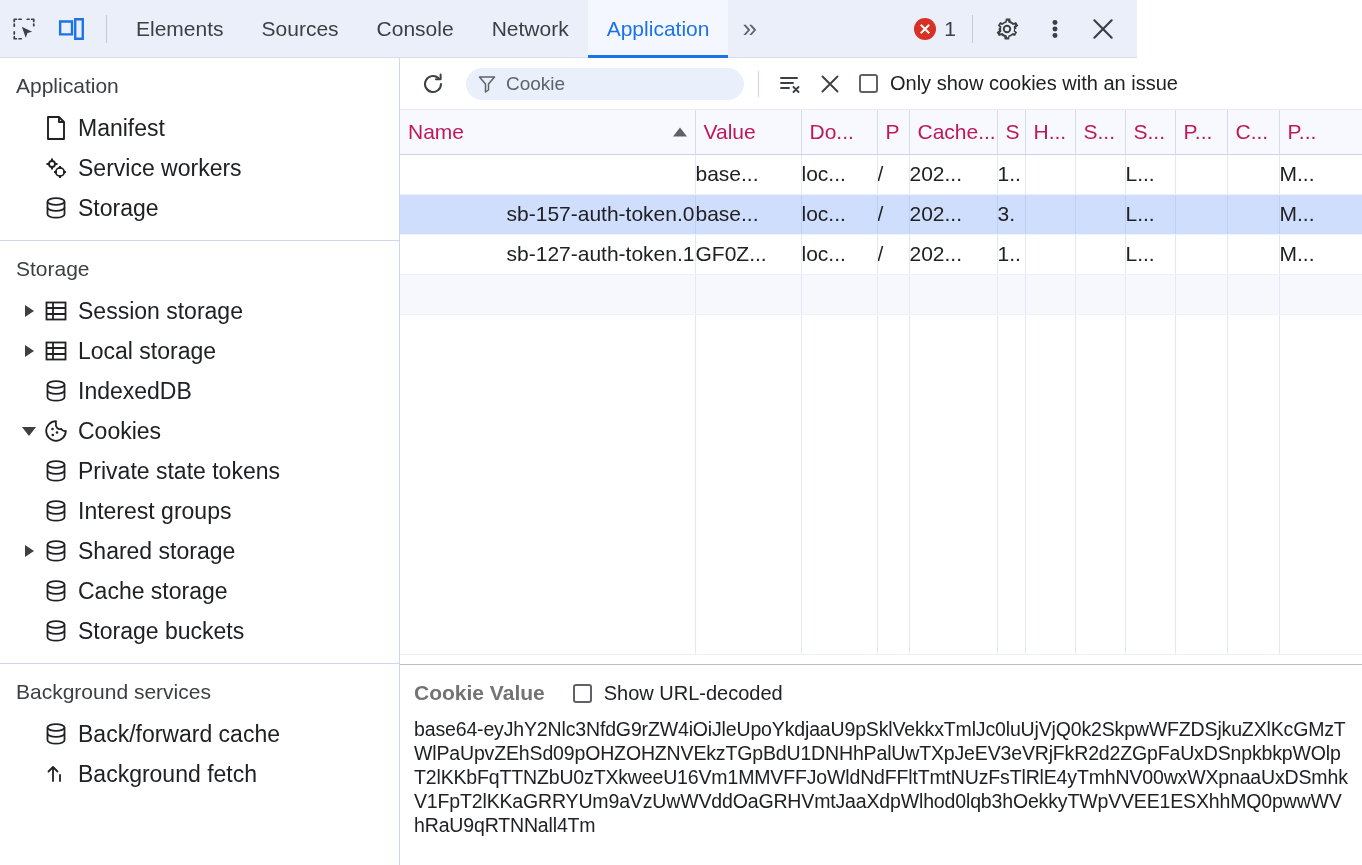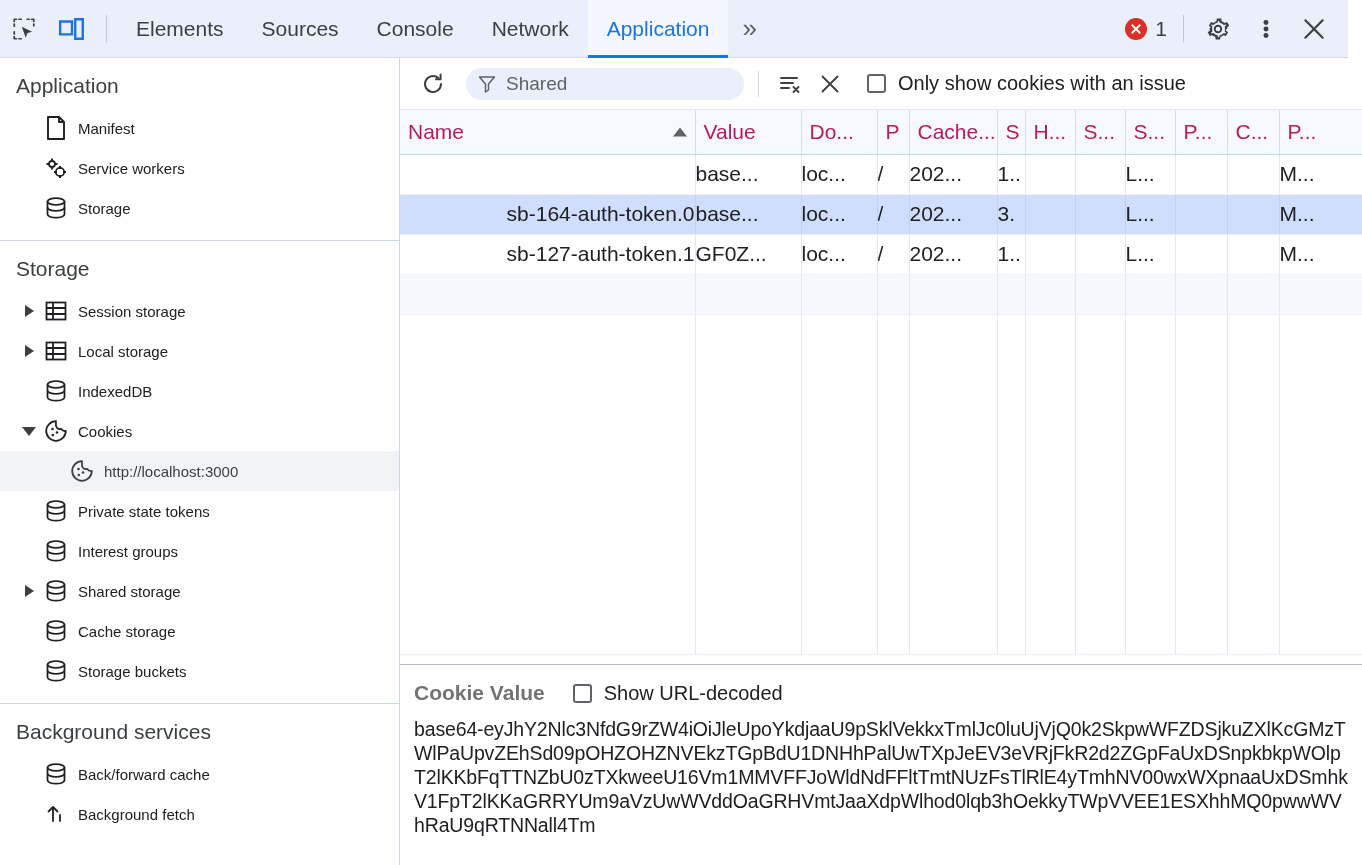--- a/index.html
+++ b/index.html
@@ -6,21 +6,21 @@
   html, body {
     width: 1362px; height: 865px;
     font-family: "Liberation Sans", sans-serif;
     background: #ffffff;
     overflow: hidden;
   }
 
   
   #toolbar {
     position: absolute; left: 0; top: 0;
-    width: 1348px; height: 58px;
+    width: 1137px; height: 58px;
     background: #ebeffa;
     display: flex; align-items: center;
     border-bottom: 1px solid #d8dce6;
   }
   .tb-icon-btn {
     width: 48px; height: 48px;
     display: flex; align-items: center; justify-content: center;
     cursor: pointer; flex: 0 0 auto;
   }
   .tb-sep {
@@ -72,21 +72,21 @@
     position: relative;
   }
   .side-section { border-bottom: 1px solid #cdd6ea; padding: 8px 0 12px 0; }
   .side-title {
     font-size: 21px; color: #3c4043;
     padding: 8px 0 10px 16px;
   }
   .tree-row {
     display: flex; align-items: center;
     height: 40px; padding-left: 16px;
-    font-size: 15px; color: #202124;
+    font-size: 23px; color: #202124;
     cursor: pointer; white-space: nowrap;
   }
   .tree-row.selected { background: #f1f3f4; }
   .tw { width: 26px; flex: 0 0 auto; display: flex;
         align-items: center; justify-content: center; }
   .tri {
     width: 0; height: 0;
     border-left: 9px solid #3c4043;
     border-top: 6px solid transparent;
     border-bottom: 6px solid transparent;
@@ -348,31 +348,20 @@
           <svg width="24" height="24" viewBox="0 0 24 24">
             <path d="M12 2.2a9.8 9.8 0 109.8 9.8 4.2 4.2 0 01-4.6-2.1 4.2 4.2 0 01-5.2-5.2A4 4 0 0112 2.2z" fill="none" stroke="#202124" stroke-width="1.8" stroke-linejoin="round"></path>
             <circle cx="8.5" cy="10" r="1.3" fill="#202124"></circle>
             <circle cx="13" cy="13.5" r="1.3" fill="#202124"></circle>
             <circle cx="8.8" cy="16" r="1.3" fill="#202124"></circle>
           </svg>
         </span>
         <span class="side-label">Cookies</span>
       </div>
 
-      <div class="tree-row lvl2 selected">
-        <span class="ico">
-          <svg width="24" height="24" viewBox="0 0 24 24">
-            <path d="M12 2.2a9.8 9.8 0 109.8 9.8 4.2 4.2 0 01-4.6-2.1 4.2 4.2 0 01-5.2-5.2A4 4 0 0112 2.2z" fill="none" stroke="#3c4043" stroke-width="1.8" stroke-linejoin="round"></path>
-            <circle cx="8.5" cy="10" r="1.3" fill="#3c4043"></circle>
-            <circle cx="13" cy="13.5" r="1.3" fill="#3c4043"></circle>
-            <circle cx="8.8" cy="16" r="1.3" fill="#3c4043"></circle>
-          </svg>
-        </span>
-        <span class="side-label" style="color:#3c4043">http://localhost:3000</span>
-      </div>
 
       <div class="tree-row lvl1">
         <span class="ico">
           <svg width="22" height="24" viewBox="0 0 22 24">
             <g fill="none" stroke="#202124" stroke-width="1.8">
               <ellipse cx="11" cy="5.5" rx="8.5" ry="3.4"></ellipse>
               <path d="M2.5 5.5v12.8c0 1.9 3.8 3.4 8.5 3.4s8.5-1.5 8.5-3.4V5.5"></path>
               <path d="M2.5 11.5c0 1.9 3.8 3.4 8.5 3.4s8.5-1.5 8.5-3.4"></path>
             </g>
           </svg>
@@ -471,41 +460,41 @@
         <svg width="24" height="24" viewBox="0 0 24 24">
           <path d="M20 12a8 8 0 11-2.6-5.9" fill="none" stroke="#3c4043" stroke-width="2" stroke-linecap="round"></path>
           <path d="M19.6 2.6v4.6h-4.6" fill="none" stroke="#3c4043" stroke-width="2" stroke-linecap="round" stroke-linejoin="round"></path>
         </svg>
       </div>
 
       <div id="filter-input-wrap">
         <svg width="18" height="18" viewBox="0 0 18 18">
           <path d="M1.5 2h15l-6 7v6l-3 2V9z" fill="none" stroke="#5f6368" stroke-width="1.5" stroke-linejoin="round"></path>
         </svg>
-        <span id="filter-placeholder">Shared</span>
+        <span id="filter-placeholder">Cookie</span>
       </div>
 
       <div class="fb-sep"></div>
 
       <div class="fb-icon">
         <svg width="24" height="24" viewBox="0 0 24 24">
           <g stroke="#3c4043" stroke-width="1.9" stroke-linecap="round">
             <path d="M3 6h16M3 11h12M3 16h8"></path>
             <path d="M15.5 15l5 5M20.5 15l-5 5"></path>
           </g>
         </svg>
       </div>
 
       <div class="fb-icon" style="margin-left:6px;">
         <svg width="24" height="24" viewBox="0 0 24 24">
           <path d="M4.5 4.5L19.5 19.5M19.5 4.5L4.5 19.5" stroke="#3c4043" stroke-width="1.9" stroke-linecap="round"></path>
         </svg>
       </div>
 
-      <div style="display:flex;align-items:center;margin-left:20px;">
+      <div style="display:flex;align-items:center;margin-left:12px;">
         <span class="chk"></span>
         <span id="only-issue-label">Only show cookies with an issue</span>
       </div>
     </div>
 
     <div id="table-area">
       <table class="cookies">
         <colgroup>
           <col style="width:295px">
             <col style="width:106px">
@@ -548,21 +537,21 @@
             <td>202...</td>
             <td>1..</td>
             <td></td>
             <td></td>
             <td>L...</td>
             <td></td>
             <td></td>
             <td>M...</td>
           </tr>
           <tr class="row-selected">
-            <td class="name-cell">sb-164-auth-token.0</td>
+            <td class="name-cell">sb-157-auth-token.0</td>
             <td>base...</td>
             <td>loc...</td>
             <td>/</td>
             <td>202...</td>
             <td>3.</td>
             <td></td>
             <td></td>
             <td>L...</td>
             <td></td>
             <td></td>

